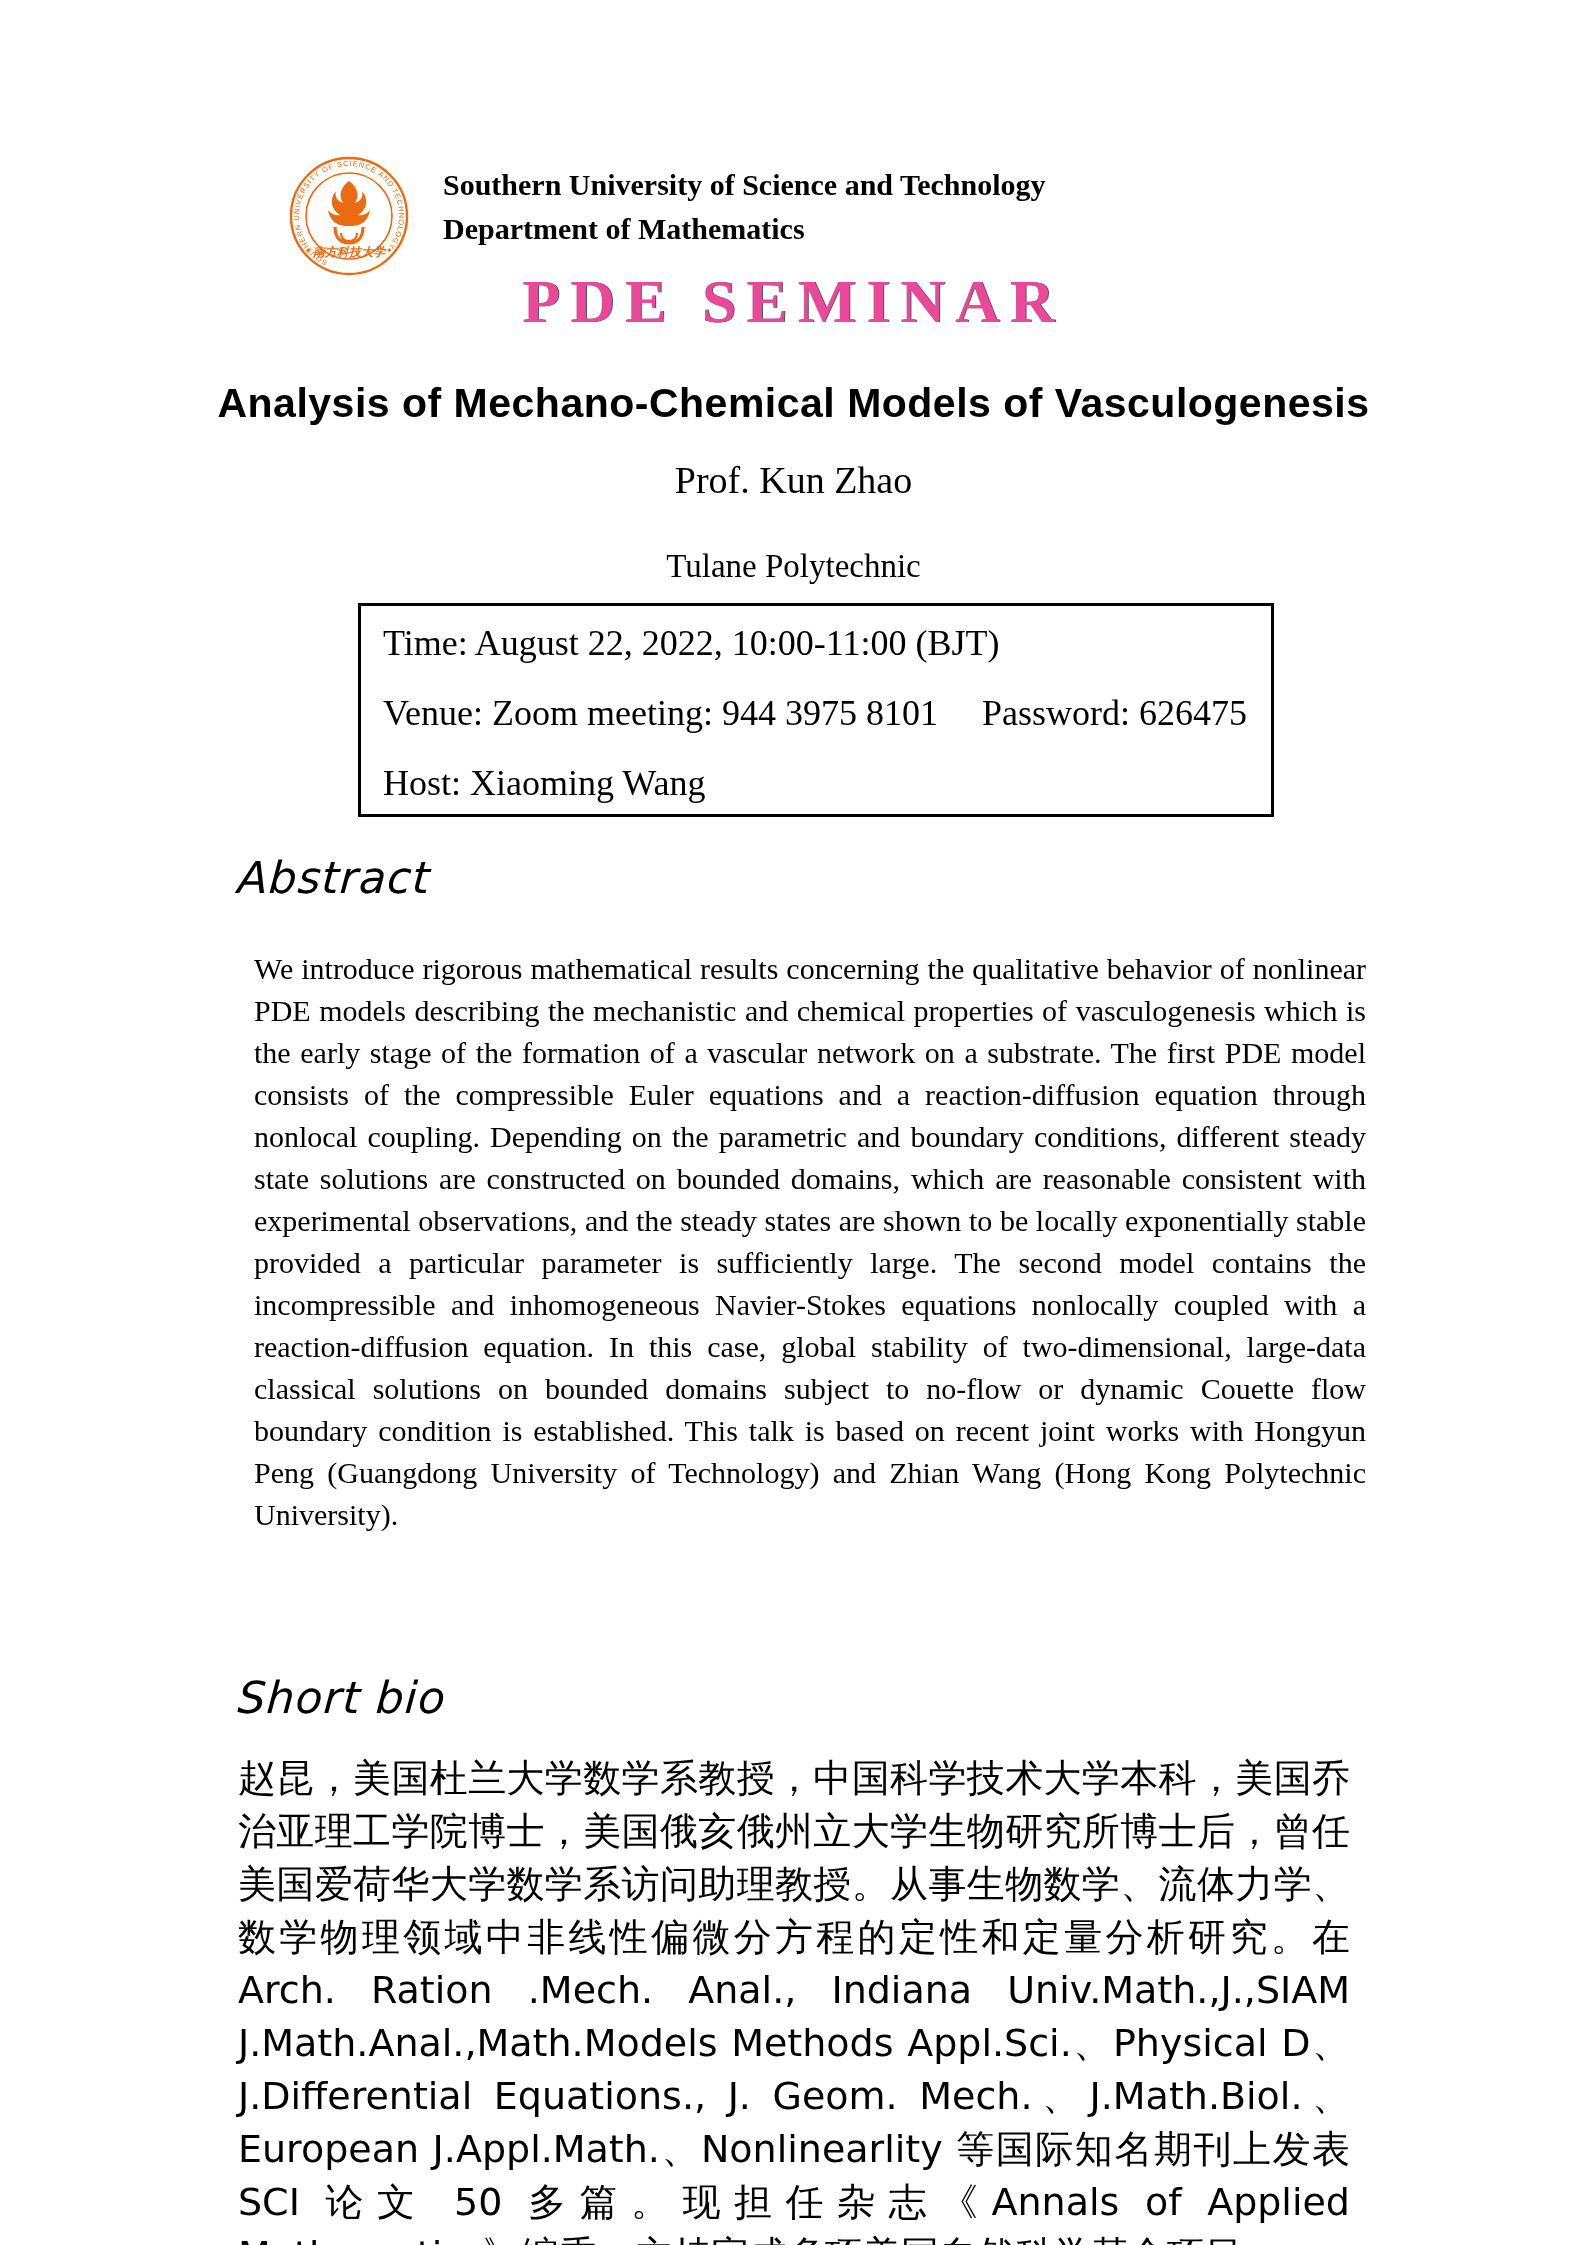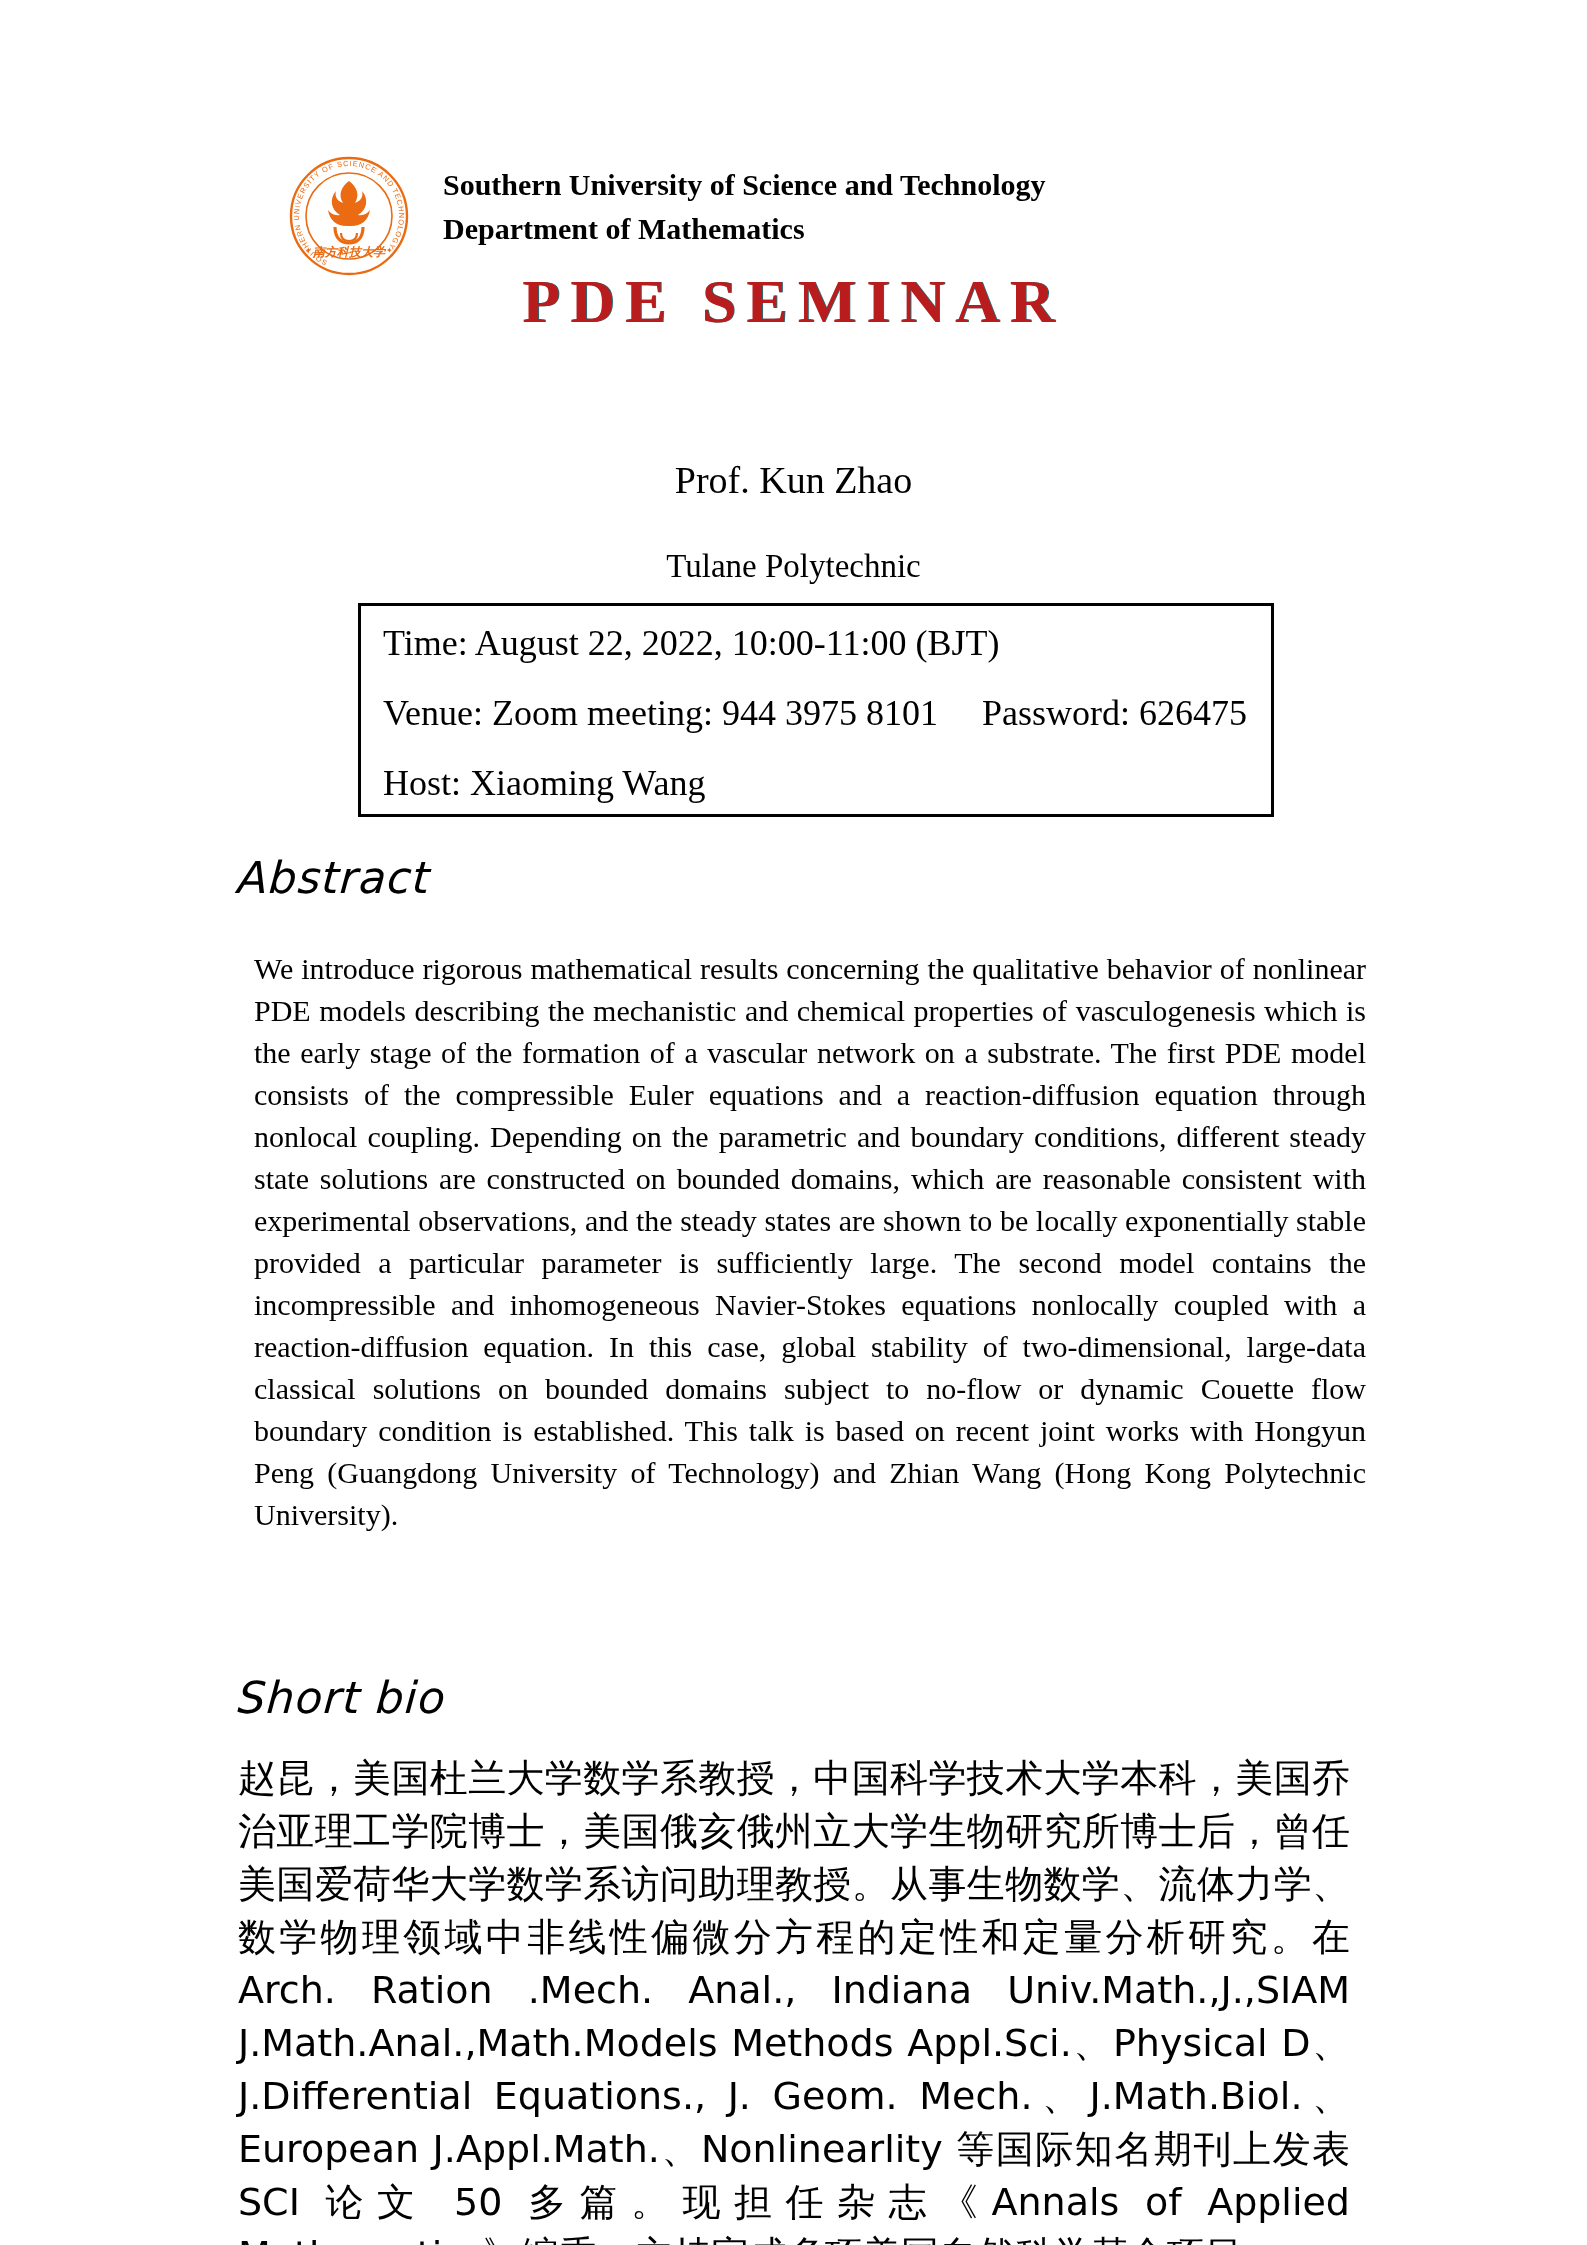--- a/index.html
+++ b/index.html
@@ -28,21 +28,21 @@
   }
   .seminar-title{
     position:absolute;
     left:0; top:266px;
     width:100%;
     text-align:center;
     font-family:"Liberation Serif",serif;
     font-weight:900;
     font-size:62px;
     letter-spacing:10px;
-    color:#b91c1c;
+    color:#ec4899;
     text-shadow:1px 0 0 #2b6a72;
   }
   
   .talk-title{
     position:absolute;
     left:0; top:380px;
     width:100%;
     margin:0;
     text-align:center;
     font-family:"Liberation Sans",sans-serif;
@@ -140,20 +140,21 @@
     <text x="61" y="101" text-anchor="middle" font-size="12" fill="#ea6b12" font-family="Liberation Serif, serif" font-style="italic" font-weight="700">南方科技大学</text>
   </svg>
 
   <div class="header-text">
     <div>Southern University of Science and Technology</div>
     <div>Department of Mathematics</div>
   </div>
 
   <div class="seminar-title">PDE SEMINAR</div>
 
+  <h1 class="talk-title">Analysis of Mechano-Chemical Models of Vasculogenesis</h1>
   <div class="speaker">Prof. Kun Zhao</div>
   <div class="affiliation">Tulane Polytechnic</div>
 
   <div class="info-box">
     <div class="info-line">Time: August 22, 2022, 10:00-11:00 (BJT)</div>
     <div class="info-line">
       <span>Venue: Zoom meeting: 944 3975 8101</span><span class="password">Password: 626475</span>
     </div>
     <div class="info-line">Host: Xiaoming Wang</div>
   </div>

